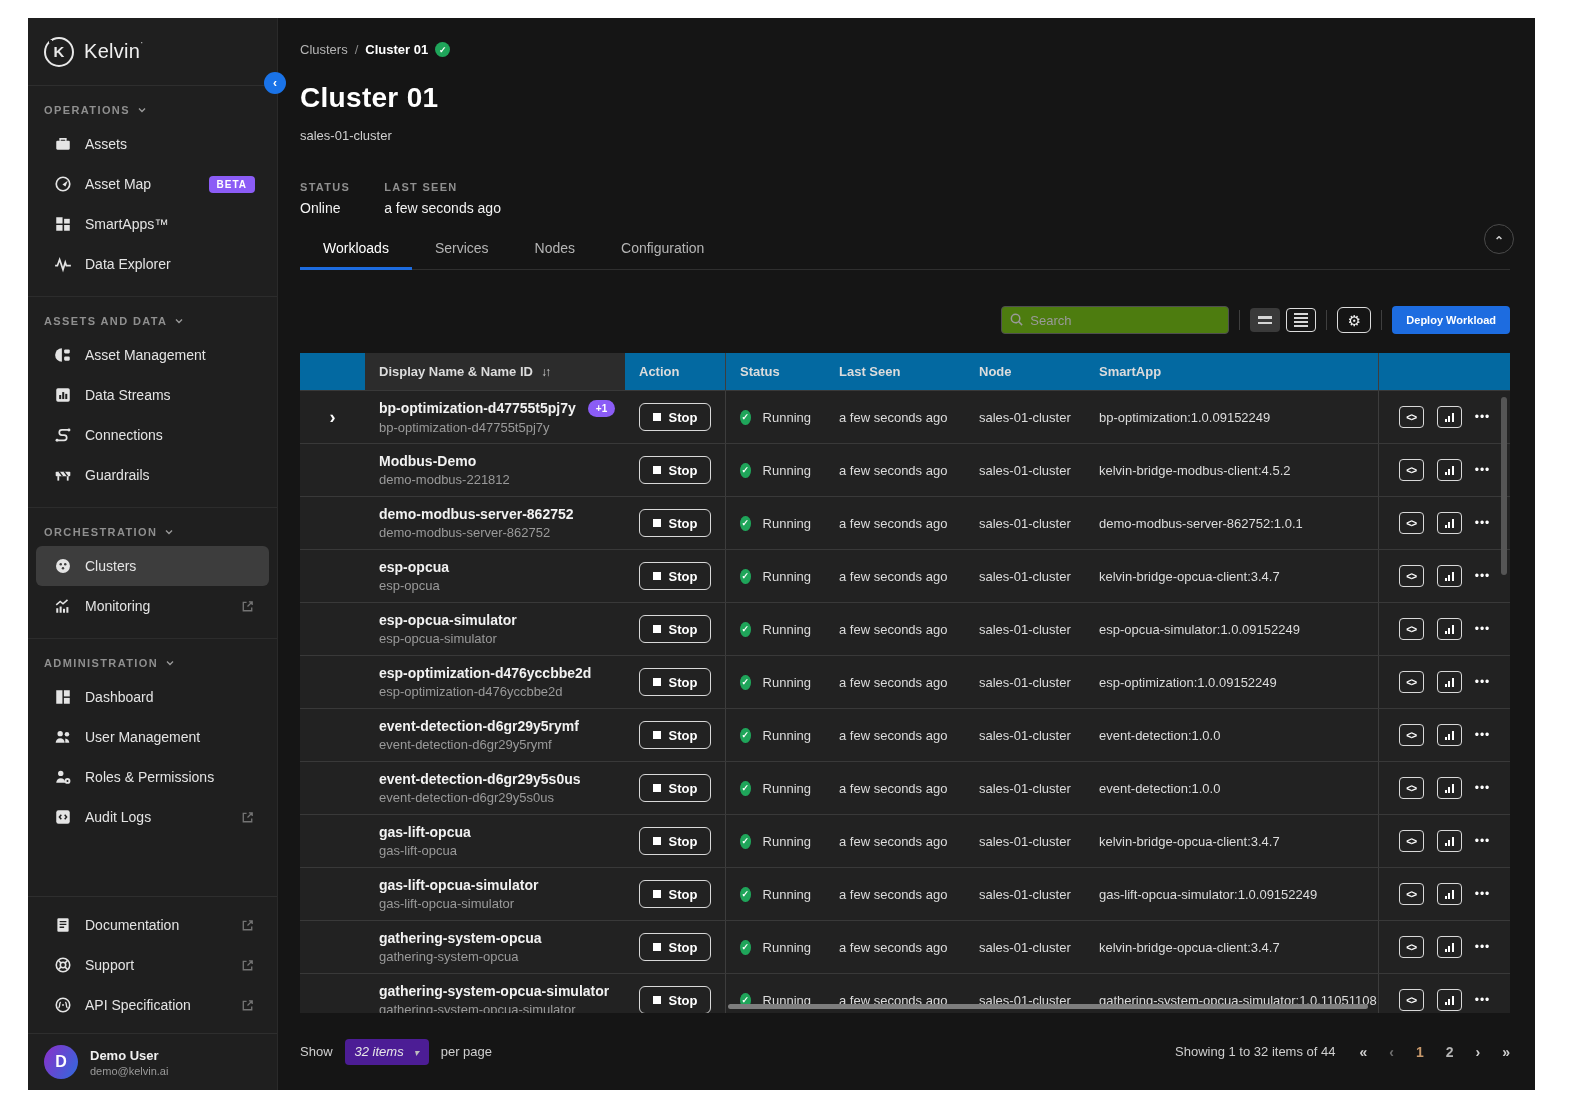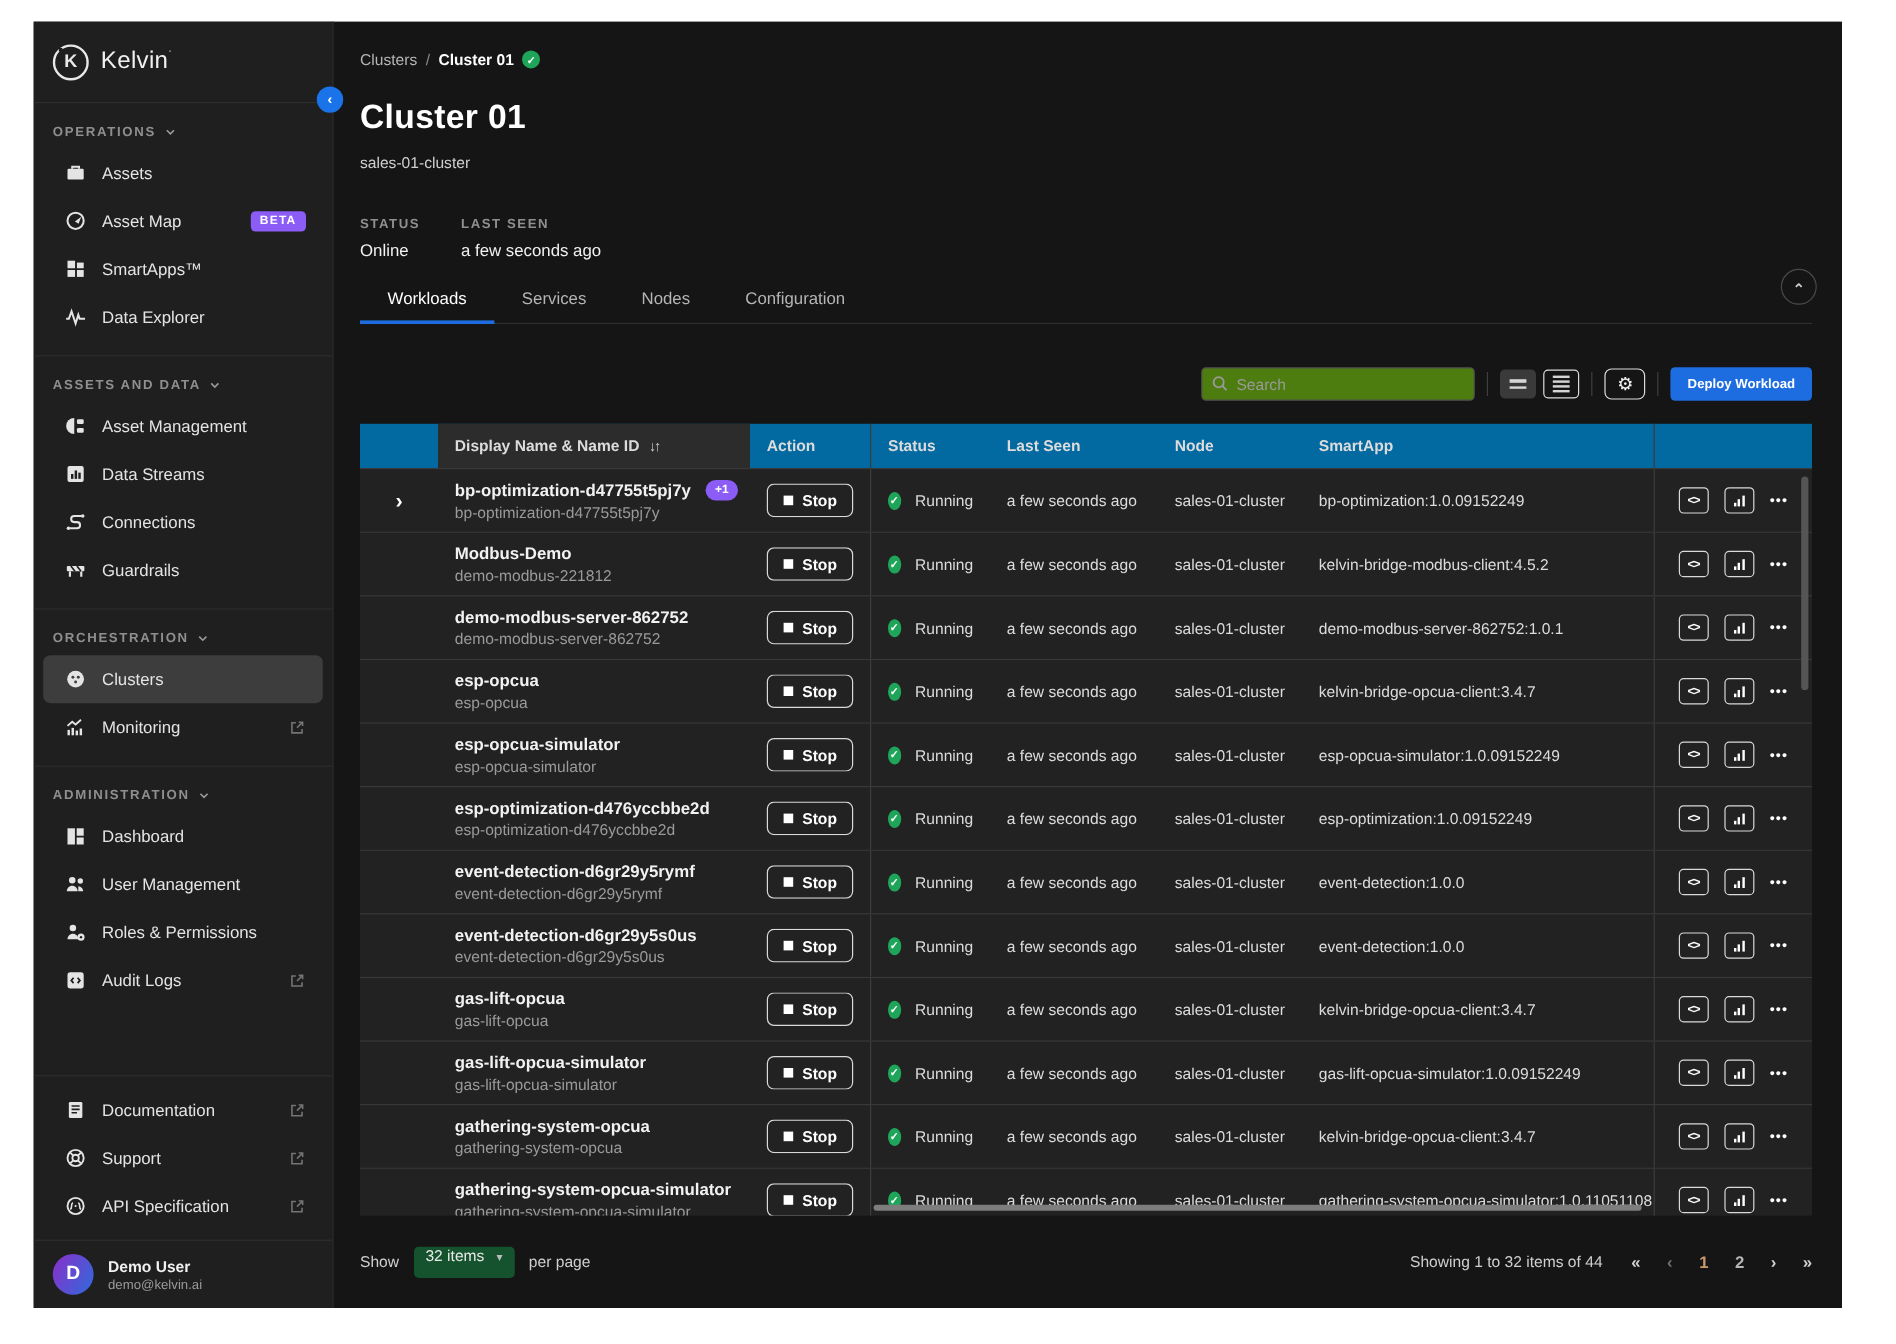--- a/index.html
+++ b/index.html
@@ -107,21 +107,21 @@
   .i-bars i { display:block; width:2px; background:#fff; }
   .i-bars i:nth-child(1){height:3px;} .i-bars i:nth-child(2){height:6px;} .i-bars i:nth-child(3){height:9px;}
   .more-btn { background:none; border:none; color:#fff; font-size:12px; letter-spacing:1px; cursor:pointer; }
   .more-btn::before { content:"•••"; }
   .vscroll { position:absolute; right:3px; top:44px; width:6px; height:178px; background:#555; border-radius:3px; }
   .hscroll { position:absolute; left:428px; bottom:4px; width:640px; height:5px; background:#7d7d7d; border-radius:3px; }
 
   
   .pfooter { flex:1; display:flex; align-items:center; justify-content:space-between; font-size:13px; color:#cfcfcf; }
   .pf-left { display:flex; align-items:center; gap:12px; }
-  .pagesize { background:#14532d; border-radius:4px; height:26px; padding:0 10px; display:flex; gap:10px; color:#e8e8e8; cursor:pointer; }
+  .pagesize { background:#4c1d95; border-radius:4px; height:26px; padding:0 10px; display:flex; align-items:center; gap:10px; color:#e8e8e8; cursor:pointer;font-style:italic; }
   .caret::before { content:"▾"; font-size:10px; color:#bdbdbd; }
   .pf-right { display:flex; align-items:center; gap:24px; }
   .pgnav { display:flex; align-items:center; gap:22px; font-size:14px; }
   .pg { cursor:pointer; color:#d0d0d0; font-weight:bold; }
   .pg.dim { color:#6f6f6f; }
   .pg-num { cursor:pointer; color:#b5b5b5; font-weight:bold; }
   .pg-num.active { color:#c8996b; }
   .i-first::before{content:"«";} .i-prev::before{content:"‹";} .i-next::before{content:"›";} .i-last::before{content:"»";}
 </style>
 </head>

